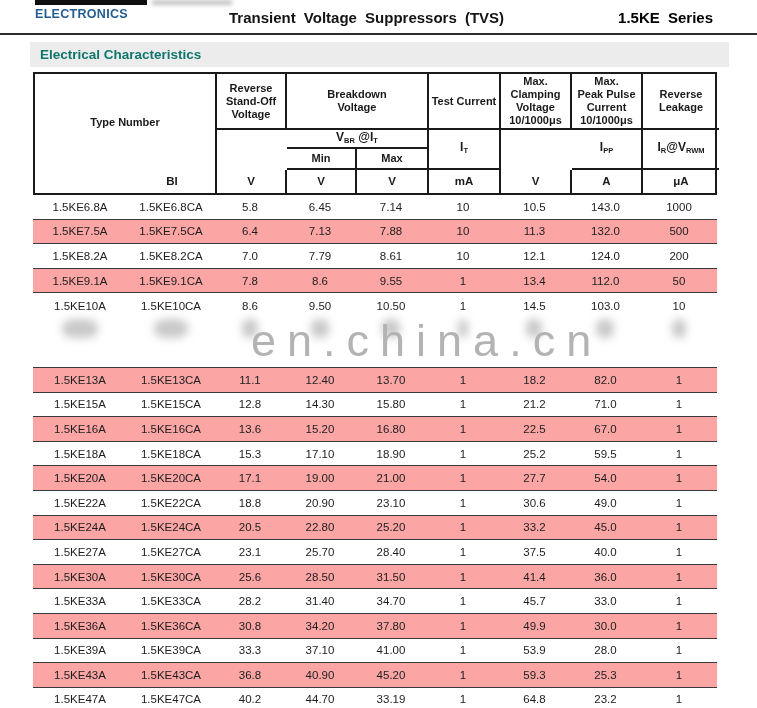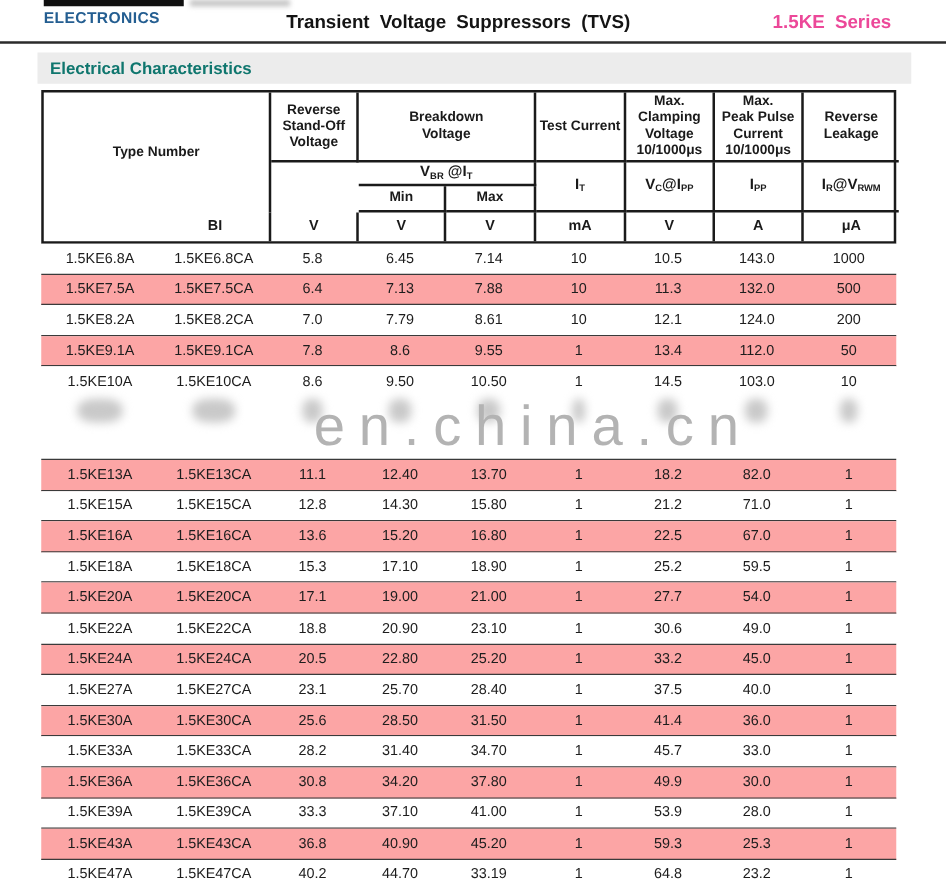--- a/index.html
+++ b/index.html
@@ -4,21 +4,21 @@
 <style>
   html,body{margin:0;padding:0;background:#fff;}
   .page{position:relative;width:757px;height:708px;background:#ffffff;overflow:hidden;
         font-family:"Liberation Sans",sans-serif;color:#1d1d1d;}
   
   .redact-bar{position:absolute;left:35px;top:0;width:112px;height:5px;background:#101010;}
   .smudge-top{position:absolute;left:152px;top:0;width:80px;height:5px;background:#c2c2c2;filter:blur(2px);}
   
   .brand{position:absolute;left:35px;top:7px;font-size:12.5px;font-weight:bold;color:#245e91;letter-spacing:.3px;text-align:right;}
   .doc-title{position:absolute;left:229px;top:9px;font-size:15px;font-weight:bold;color:#141414;word-spacing:4px;}
-  .series{position:absolute;right:44px;top:9px;font-size:15px;font-weight:bold;color:#ec4899;word-spacing:4px;}
+  .series{position:absolute;right:44px;top:9px;font-size:15px;font-weight:bold;color:#000000;word-spacing:4px;}
   .top-rule{position:absolute;left:0;top:33px;width:757px;height:2px;background:#2b2b2b;}
   .section-bar{position:absolute;left:30px;top:42px;width:699px;height:25px;background:#ececec;display:flex;align-items:center;}
   .section-title{font-size:13.5px;font-weight:bold;color:#0f766e;padding-left:10px;}
   
   .table{position:absolute;left:33px;top:72px;width:684px;}
   .thead{display:grid;grid-template-columns:94px 88px 70px 70px 72px 72px 71px 71px 76px;
          grid-template-rows:56px 19px 21px 23px;border:2px solid #1a1a1a;background:#fff;}
   .hc{box-sizing:border-box;display:flex;align-items:center;justify-content:center;text-align:center;
       font-weight:bold;font-size:11px;line-height:13px;color:#1a1a1a;white-space:pre-line;}
   .br2{border-right:2px solid #1a1a1a;}
@@ -90,23 +90,20 @@
 Leakage</div>
 
       <div class="hc hc-vbrit br2 bb2 sym">
         <span><span>V</span><sub>BR</sub><span> @I</span><sub>T</sub></span>
       </div>
       <div class="hc hc-min br2 bb2">Min</div>
       <div class="hc hc-max br2 bb2">Max</div>
       <div class="hc hc-it br2 bb2 sym">
         <span><span>I</span><sub>T</sub></span>
       </div>
-      <div class="hc hc-vc br2 bb2 sym">
-        <span><span>V</span><sub>C</sub><span>@I</span><sub>PP</sub></span>
-      </div>
       <div class="hc hc-ipp br2 bb2 sym">
         <span><span>I</span><sub>PP</sub></span>
       </div>
       <div class="hc hc-ir bb2 sym">
         <span><span>I</span><sub>R</sub><span>@V</span><sub>RWM</sub></span>
       </div>
 
       <div class="hc hu br2" style="grid-column:2">BI</div>
       <div class="hc hu br2" style="grid-column:3">V</div>
       <div class="hc hu br2" style="grid-column:4">V</div>

